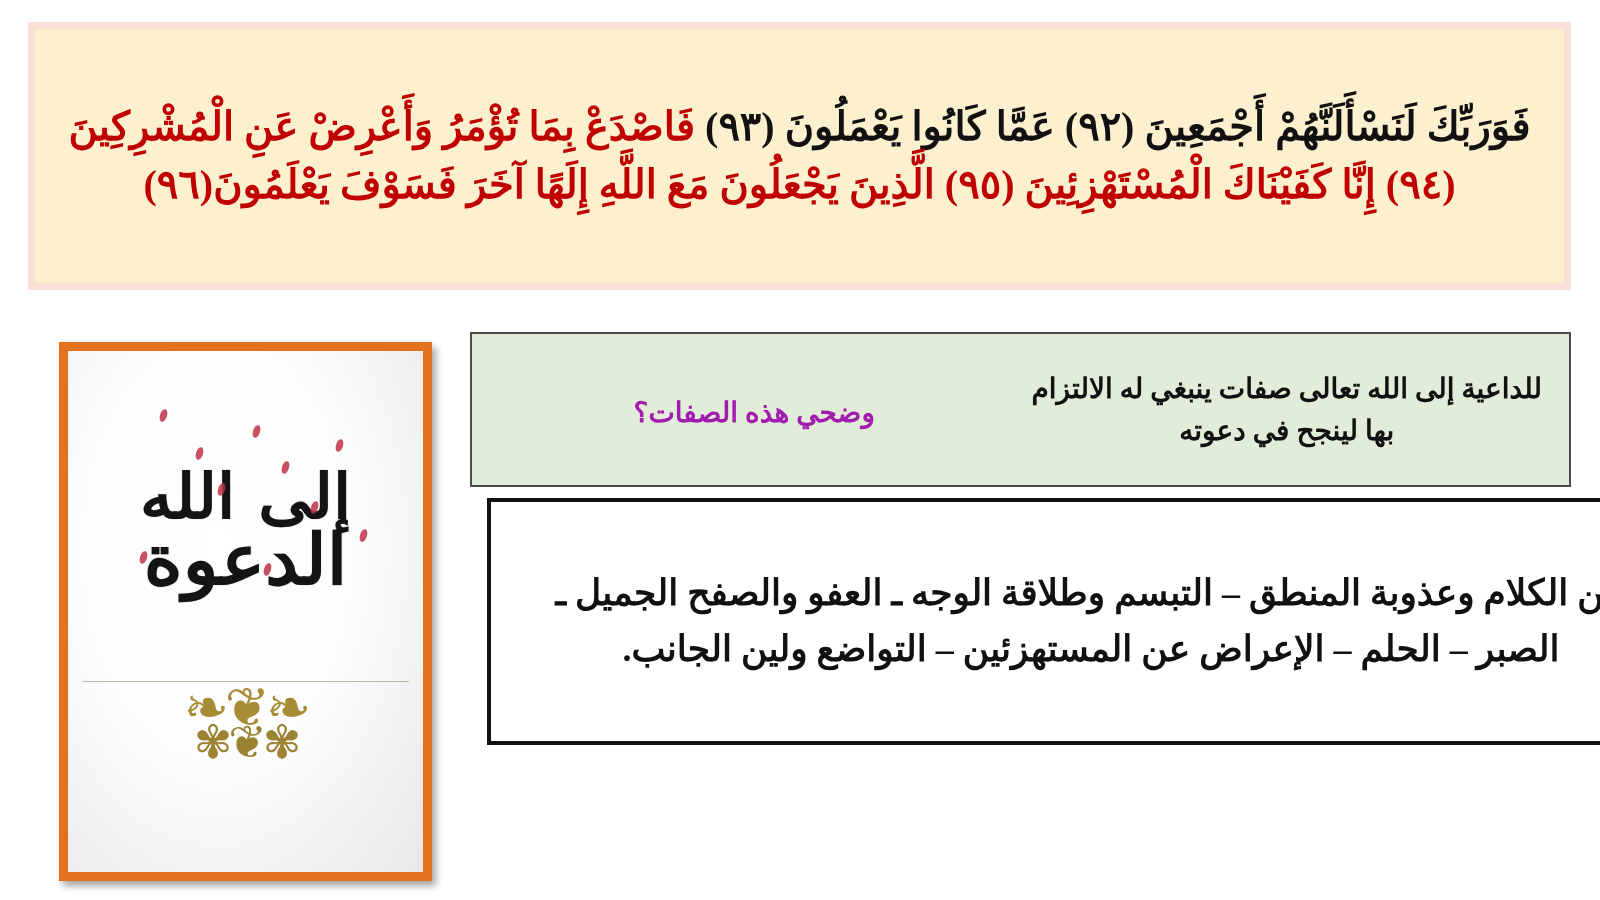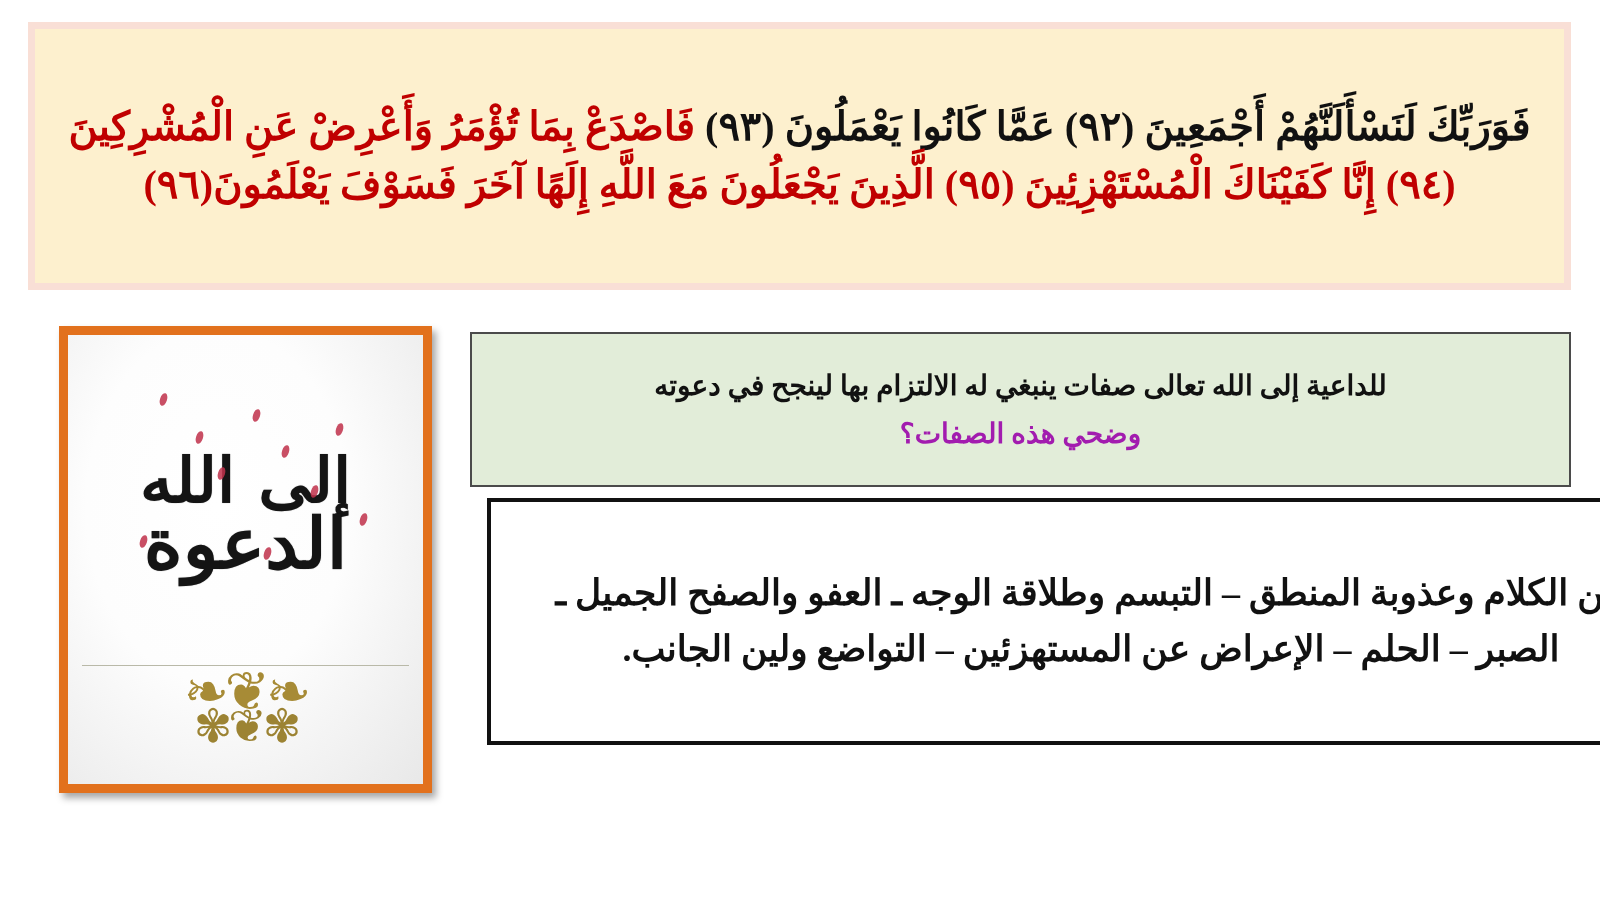--- a/index.html
+++ b/index.html
@@ -44,23 +44,23 @@
     width: 100%;
   }
   .quran-text .blk {
     color: #111111;
   }
 
   
   .calligraphy-frame {
     position: absolute;
     left: 59px;
-    top: 326px;
+    top: 342px;
     width: 373px;
-    height: 467px;
+    height: 539px;
     background: #0c4a6e;
     border: 9px solid #e2711d;
     box-sizing: border-box;
     box-shadow: 4px 5px 7px rgba(0,0,0,0.35);
   }
   .calligraphy-inner {
     position: relative;
     width: 100%;
     height: 100%;
     background: radial-gradient(ellipse at 42% 38%, #ffffff 0%, #fdfdfd 45%, #e8e8e8 100%);
@@ -135,21 +135,21 @@
   .question-box {
     position: absolute;
     left: 470px;
     top: 332px;
     width: 1101px;
     height: 155px;
     background: #e2edd9;
     border: 2px solid #4b4b4b;
     box-sizing: border-box;
     display: flex;
-    flex-direction: column;
+    flex-direction: row;
     align-items: center;
     justify-content: center;
     padding: 6px 16px;
   }
   .question-line {
     direction: rtl;
     text-align: center;
     font-family: "Liberation Serif", "DejaVu Serif", serif;
     font-weight: bold;
     color: #111111;

